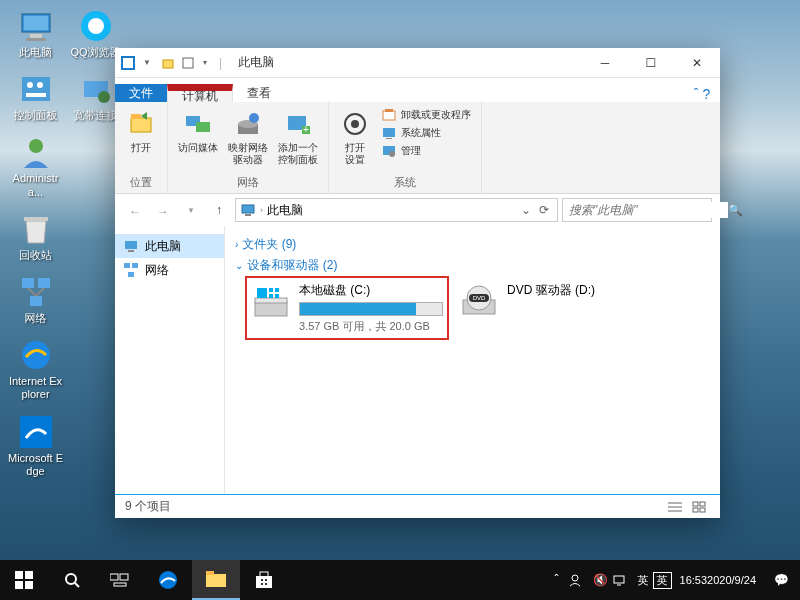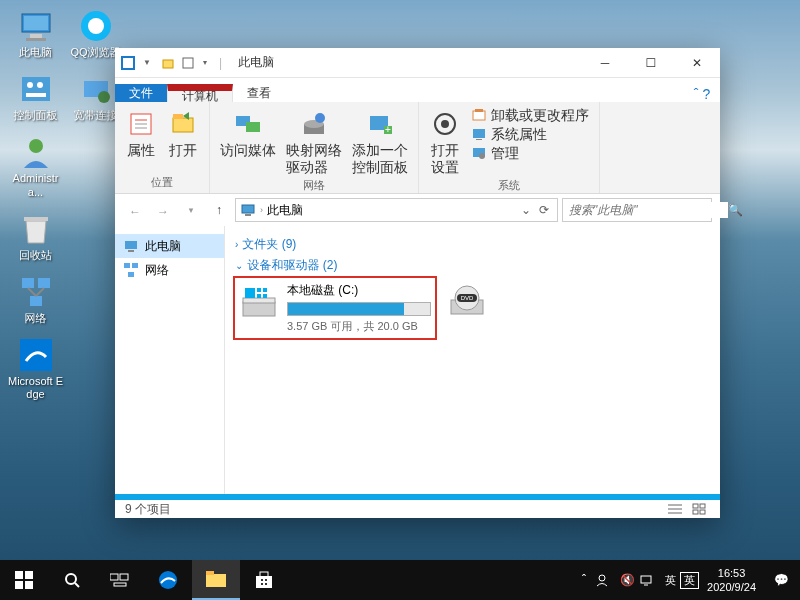--- a/index.html
+++ b/index.html
@@ -31,21 +31,21 @@
 .tab.file{background:#1979ca;color:#fff}
 .tab.active{background:#f3f3f3;border-top:7px solid #b91c1c;border-left:1px solid #e3e3e3;border-right:1px solid #e3e3e3}
 .tabs .help{margin-left:auto;width:24px;text-align:center;color:#1979ca;font-size:14px;cursor:pointer;margin-right:6px}
 
 .ribbon{height:92px;background:#f3f3f3;border-bottom:1px solid #dadada;display:flex}
 .rgroup{display:flex;flex-direction:column;align-items:center;border-right:1px solid #e3e3e3;padding:4px 6px 2px}
 .rgroup .rbtns{display:flex;gap:2px;flex:1;align-items:flex-start}
 .rgroup .rlbl{font-size:11px;color:#666;height:16px}
 .rbtn{display:flex;flex-direction:column;align-items:center;padding:2px 4px;cursor:pointer;min-width:40px}
 .rbtn .ri{width:32px;height:32px;display:flex;align-items:center;justify-content:center}
-.rbtn .rt{font-size:14px;color:#333;line-height:1.2;margin-top:2px}
+.rbtn .rt{font-size:10px;color:#333;text-align:center;line-height:1.2;margin-top:2px}
 .rbtn.sm{min-width:auto;flex-direction:row;padding:1px 4px}
 .rbtn.sm .ri{width:16px;height:16px}
 .rbtn.sm .rt{margin:0 0 0 4px}
 .rstack{display:flex;flex-direction:column;gap:0}
 
 .addrbar{height:32px;display:flex;align-items:center;padding:0 8px;gap:4px}
 .navbtn{width:24px;height:24px;display:flex;align-items:center;justify-content:center;color:#999;cursor:pointer;border-radius:2px}
 .navbtn.en{color:#333}
 .crumb{flex:1;height:24px;border:1px solid #ccc;display:flex;align-items:center;padding:0 4px;gap:4px}
 .crumb .ci{width:16px;height:16px}
@@ -59,42 +59,42 @@
 .body{flex:1;display:flex;overflow:hidden}
 .nav{width:110px;background:#fff;border-right:1px solid #e5e5e5;padding:8px 0}
 .navitem{height:24px;display:flex;align-items:center;padding:0 8px;gap:6px;cursor:pointer}
 .navitem.sel{background:#cde8ff}
 .navitem .ni{width:16px;height:16px}
 .navitem .nt{font-size:12px}
 
 .content{flex:1;padding:6px 10px;overflow:auto}
 .grphdr{display:flex;align-items:center;gap:4px;color:#1979ca;font-size:12px;margin:4px 0;cursor:pointer}
 .grphdr .chev{font-size:10px}
-.drives{display:flex;gap:8px;flex-wrap:wrap;margin-left:0}
+.drives{display:flex;gap:8px;flex-wrap:wrap;margin-left:12px}
 .drive{width:200px;display:flex;gap:8px;padding:4px;cursor:pointer}
 .drive.hl{outline:2px solid #d93025;outline-offset:0}
 .drive .di{width:40px;height:40px;display:flex;align-items:center;justify-content:center}
 .drive .dd{flex:1;display:flex;flex-direction:column;gap:3px}
 .drive .dn{font-size:12px}
 .drive .bar{height:14px;border:1px solid #b0b0b0;background:#e8e8e8;position:relative}
 .drive .fill{position:absolute;left:0;top:0;bottom:0;background:#26a0da}
 .drive .ds{font-size:11px;color:#666}
 
-.status{height:24px;border-top:6px solid #0ea5e9;display:flex;align-items:center;padding:4px 10px;font-size:12px;color:#555}
+.status{height:24px;border-top:1px solid #0ea5e9;display:flex;align-items:center;padding:4px 10px;font-size:12px;color:#555}
 .status .views{margin-left:auto;display:flex;gap:2px}
 .status .vb{width:22px;height:18px;border:1px solid transparent;display:flex;align-items:center;justify-content:center;cursor:pointer}
 
 
 .taskbar{position:absolute;left:0;right:0;bottom:0;height:40px;background:#101010;display:flex;align-items:center}
 .taskbar .tbtn{width:48px;height:40px;display:flex;align-items:center;justify-content:center;cursor:pointer}
 .taskbar .tbtn.active{border-bottom:2px solid #76b9ed;background:rgba(255,255,255,.15)}
 .tray{margin-left:auto;display:flex;align-items:center;color:#fff;height:40px}
 .tray .ti{width:22px;text-align:center;font-size:12px;cursor:pointer}
 .tray .ime{font-size:11px;padding:0 4px;cursor:pointer}
-.tray .clock{display:flex;flex-direction:column;align-items:center;padding:0 8px;font-size:11px;line-height:1.3;cursor:pointer}
+.tray .clock{display:flex;flex-direction:row;align-items:center;padding:0 8px;font-size:11px;line-height:1.3;cursor:pointer}
 .tray .notif{width:36px;text-align:center;cursor:pointer}
 
 
 svg{display:block}
 </style>
 </head>
 <body>
 
 <div class="desktop"></div>
 
@@ -143,20 +143,29 @@
       <span class="ico">
         <svg width="36" height="36">
           <rect x="4" y="4" width="12" height="10" fill="#5aa8e8"></rect>
           <rect x="20" y="4" width="12" height="10" fill="#5aa8e8"></rect>
           <rect x="12" y="22" width="12" height="10" fill="#5aa8e8"></rect>
           <line x1="10" y1="14" x2="18" y2="22" stroke="#888" stroke-width="2"></line>
           <line x1="26" y1="14" x2="18" y2="22" stroke="#888" stroke-width="2"></line>
         </svg>
       </span>
       <span class="lbl">网络</span>
+    </div>
+    <div class="dicon">
+      <span class="ico">
+        <svg width="36" height="36">
+          <circle cx="18" cy="18" r="14" fill="#1e88e5"></circle>
+          <path d="M8 20 Q18 8 28 18" fill="none" stroke="#ffc107" stroke-width="3"></path>
+        </svg>
+      </span>
+      <span class="lbl">Internet Explorer</span>
     </div>
     <div class="dicon">
       <span class="ico">
         <svg width="36" height="36">
           <rect x="2" y="2" width="32" height="32" fill="#0078d7"></rect>
           <path d="M8 24 Q18 10 28 20" fill="none" stroke="#fff" stroke-width="3"></path>
         </svg>
       </span>
       <span class="lbl">Microsoft Edge</span>
     </div>
@@ -216,31 +225,20 @@
   <div class="tabs">
     <div class="tab file">文件</div>
     <div class="tab active">计算机</div>
     <div class="tab">查看</div>
     <div class="help">ˆ <span style="color:#1979ca">?</span></div>
   </div>
 
   <div class="ribbon">
     <div class="rgroup">
       <div class="rbtns" id="rg-loc">
-          <div class="rbtn">
-            <span class="ri">
-              <svg width="28" height="28">
-                <rect x="4" y="4" width="20" height="20" fill="#fff" stroke="#e74c3c"></rect>
-                <line x1="8" y1="10" x2="20" y2="10" stroke="#e74c3c"></line>
-                <line x1="8" y1="14" x2="20" y2="14" stroke="#999"></line>
-                <line x1="8" y1="18" x2="20" y2="18" stroke="#999"></line>
-              </svg>
-            </span>
-            <span class="rt" style="white-space:pre-line">属性</span>
-          </div>
           <div class="rbtn">
             <span class="ri">
               <svg width="28" height="28">
                 <rect x="4" y="8" width="20" height="14" fill="#ffd96a" stroke="#c99b00"></rect>
                 <rect x="4" y="4" width="10" height="5" fill="#ffb84a"></rect>
                 <path d="M14 6 L20 2 L20 10 Z" fill="#4a9a4a"></path>
               </svg>
             </span>
             <span class="rt" style="white-space:pre-line">打开</span>
           </div>
@@ -409,20 +407,23 @@
           <div class="drive">
             <span class="di">
               <svg width="40" height="40">
                 <rect x="4" y="18" width="32" height="14" fill="#d0d0d0" stroke="#999"></rect>
                 <circle cx="20" cy="16" r="12" fill="#e8e8e8" stroke="#999"></circle>
                 <circle cx="20" cy="16" r="3" fill="#fff" stroke="#999"></circle>
                 <rect x="10" y="12" width="20" height="8" rx="4" fill="#333"></rect>
                 <text x="20" y="18" fill="#fff" font-size="6" text-anchor="middle">DVD</text>
               </svg>
             </span>
+            <div class="dd">
+              <span class="dn">DVD 驱动器 (D:)</span>
+            </div>
           </div>
         </div>
     </div>
   </div>
 
   <div class="status">
     <span>9 个项目</span>
     <div class="views">
       <div class="vb">
           <svg width="14" height="12">

